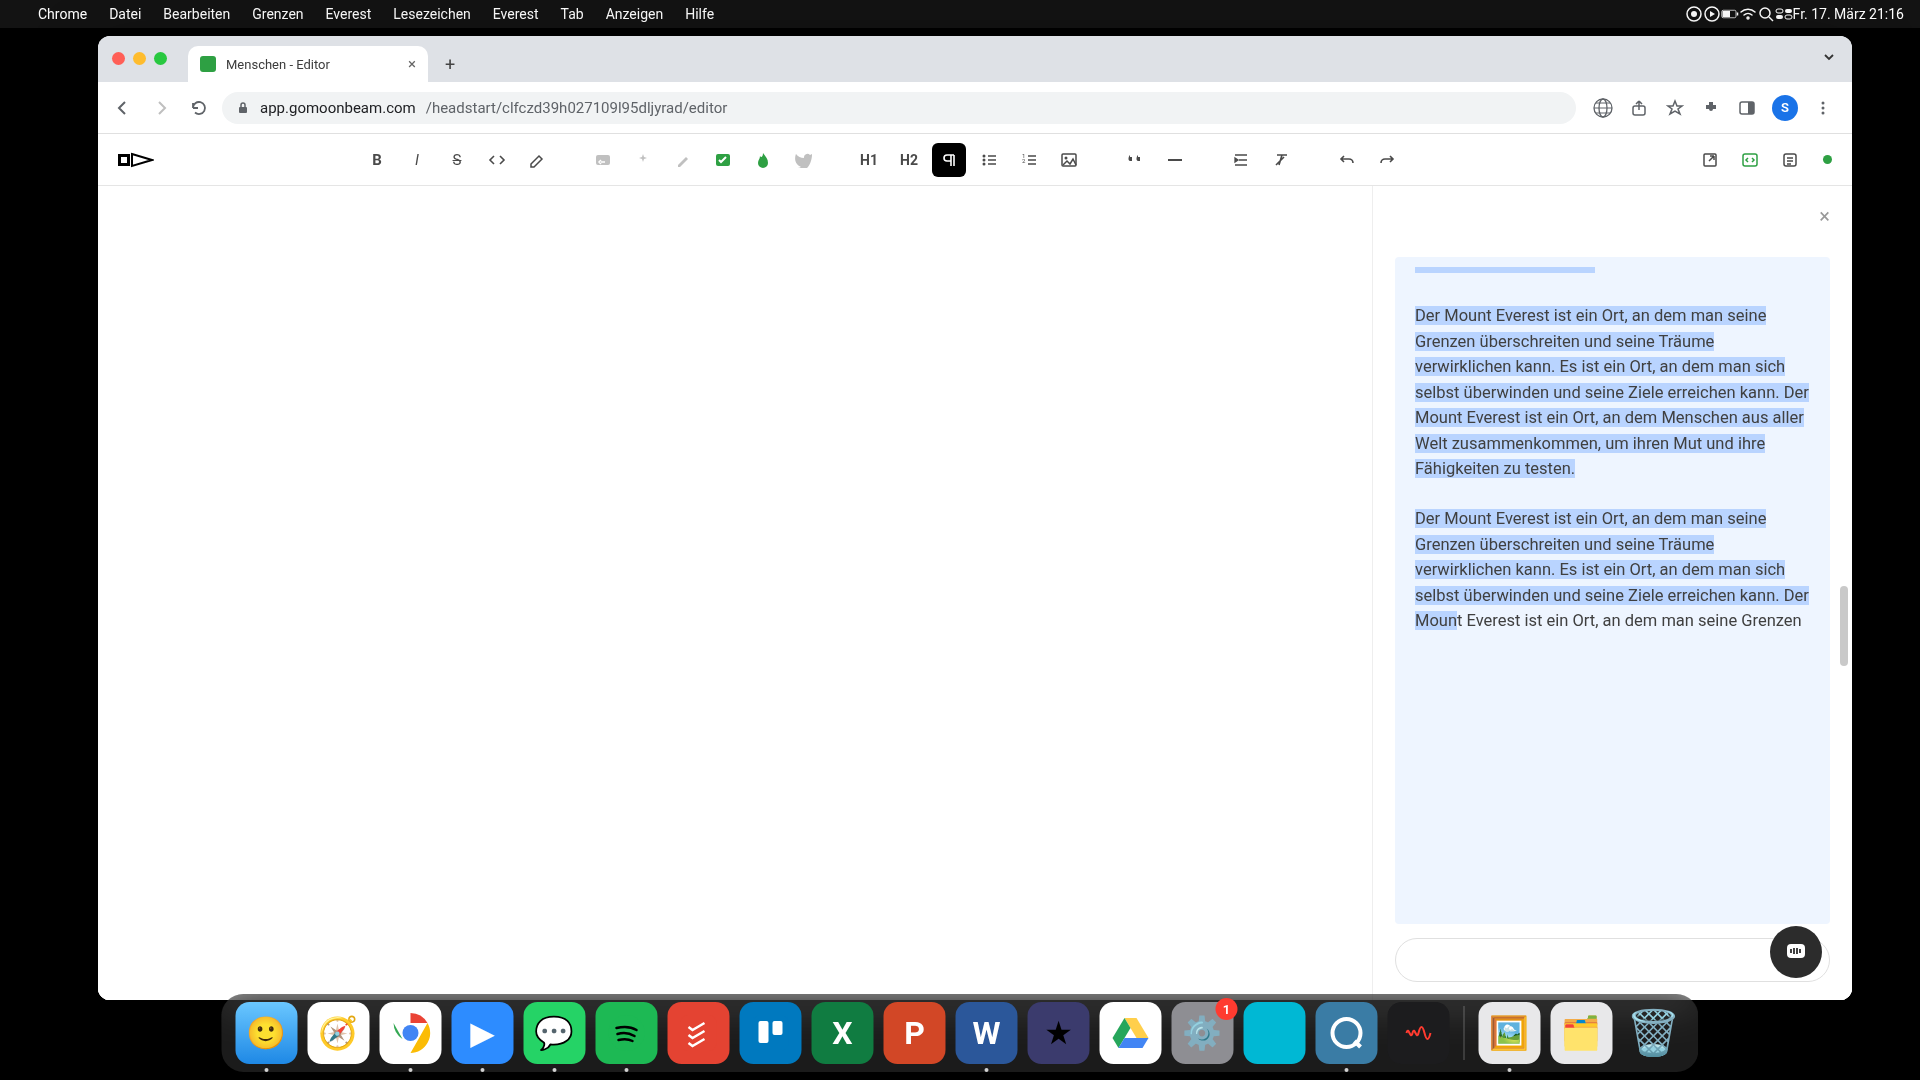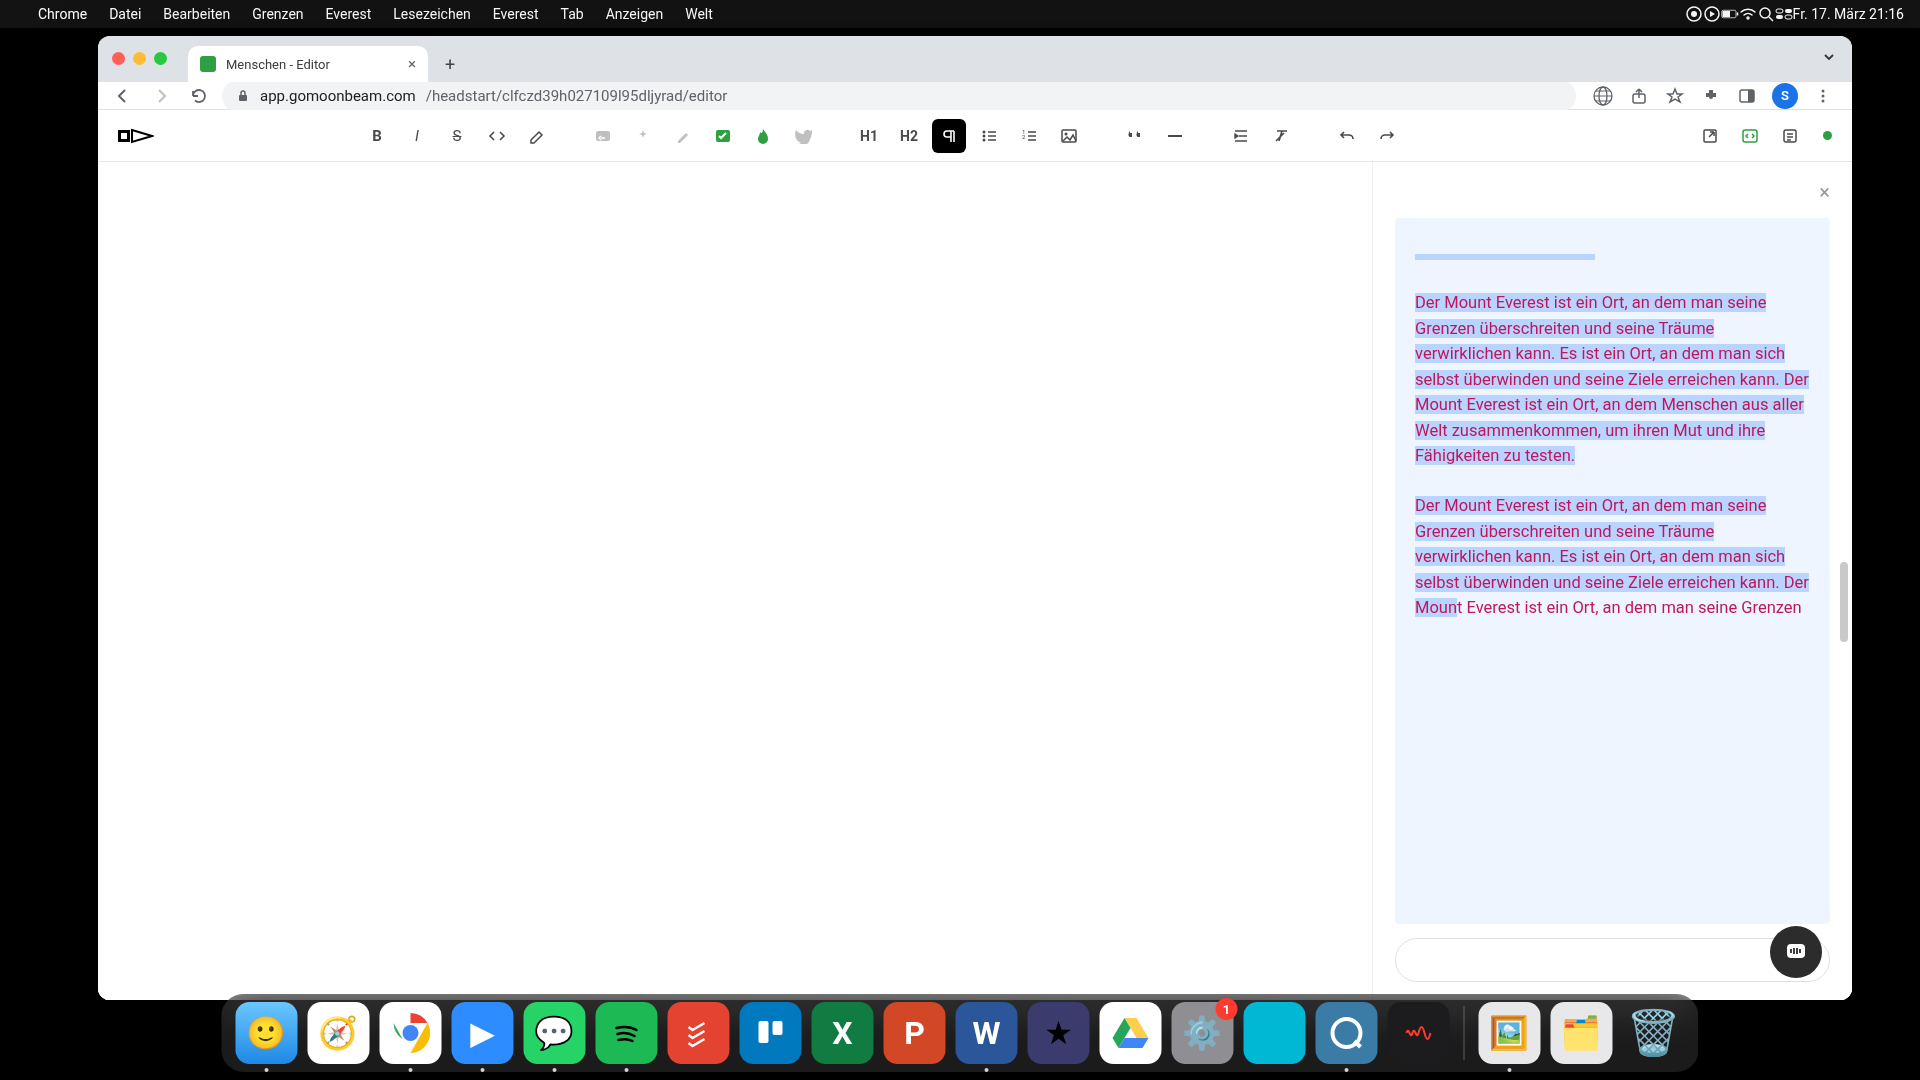--- a/index.html
+++ b/index.html
@@ -21,21 +21,21 @@
 .traffic-lights{display:flex;gap:8px;position:absolute;left:14px;top:16px}
 .tl{width:13px;height:13px;border-radius:50%}
 .tl.red{background:#ff5f57}.tl.yellow{background:#febc2e}.tl.green{background:#28c840}
 .tab{margin-left:78px;height:36px;background:#fff;border-radius:10px 10px 0 0;display:flex;align-items:center;padding:0 12px;gap:10px;min-width:240px;font-size:13px;color:#3c3c3c}
 .tab-favicon{width:16px;height:16px;background:#2ea043;border-radius:3px;display:inline-block}
 .tab-close{margin-left:auto;color:#666;font-size:15px}
 .new-tab{width:28px;height:28px;display:flex;align-items:center;justify-content:center;color:#444;font-size:18px;margin-left:8px;margin-bottom:4px}
 .tabs-caret{position:absolute;right:16px;top:14px;color:#333}
 
 
-.urlbar{height:28px;background:#fff;border-bottom:1px solid #e0e0e0;display:flex;align-items:center;padding:0 10px;gap:8px}
+.urlbar{height:52px;background:#fff;border-bottom:1px solid #e0e0e0;display:flex;align-items:center;padding:0 10px;gap:8px}
 .nav-btn{width:30px;height:30px;display:flex;align-items:center;justify-content:center;color:#5f6368;border-radius:50%}
 .nav-btn.disabled{color:#bfbfbf}
 .address{flex:1;height:32px;background:#f1f3f4;border-radius:16px;display:flex;align-items:center;padding:0 14px;gap:10px;font-size:15px;color:#5f6368}
 .address .domain{color:#202124}
 .ext-icons{display:flex;align-items:center;gap:14px;padding:0 8px}
 .ext-icon{width:22px;height:22px;display:flex;align-items:center;justify-content:center;color:#5f6368}
 .profile-badge{width:26px;height:26px;border-radius:50%;background:#1a73e8;color:#fff;display:flex;align-items:center;justify-content:center;font-size:13px;font-weight:600}
 
 
 .app{flex:1;background:#f5f5f5;position:relative}
@@ -51,21 +51,21 @@
 .tb-sep{width:20px}
 .tb-right{margin-left:auto;display:flex;align-items:center;gap:6px}
 .status-dot{width:9px;height:9px;border-radius:50%;background:#2ea043;margin-left:10px}
 .h-label{font-size:14px;font-weight:700}
 
 
 .editor-body{flex:1;display:flex;background:#f7f7f7;position:relative}
 .canvas{flex:1;background:#fff;margin:0}
 .side-panel{width:480px;background:#fff;border-left:1px solid #eee;position:relative;padding:26px 22px 18px 22px;display:flex;flex-direction:column}
 .panel-close{position:absolute;top:18px;right:22px;color:#999;font-size:20px}
-.panel-content{flex:1;overflow:hidden;background:#eef5ff;border-radius:4px;padding:36px 20px;margin-top:30px;font-size:16.5px;line-height:1.55;color:#be185d}
+.panel-content{flex:1;overflow:hidden;background:#eef5ff;border-radius:4px;padding:10px 20px;margin-top:45px;font-size:16.5px;line-height:1.55;color:#404040}
 .sel{background:#b9d4ff}
 .panel-content p{margin-bottom:24px}
 .panel-scrollbar{position:absolute;right:4px;top:80px;width:8px;height:400px;display:flex;align-items:flex-end}
 .scroll-thumb{width:8px;height:80px;background:#c9c9c9;border-radius:4px;margin-left:auto}
 .panel-input{height:44px;border:1px solid #e0e0e0;border-radius:22px;margin-top:14px;display:flex;align-items:center;padding:0 14px;justify-content:flex-end}
 .send-btn{width:26px;height:26px;border-radius:50%;background:#d0d0d0;display:flex;align-items:center;justify-content:center;color:#fff;font-size:13px}
 
 
 .chat-fab{position:absolute;bottom:22px;right:30px;width:52px;height:52px;border-radius:50%;background:#2c2c2c;display:flex;align-items:center;justify-content:center;color:#fff}
 
@@ -106,21 +106,21 @@
     <span class="apple-logo"></span>
     <span class="app-name">Chrome</span>
     <span>Datei</span>
     <span>Bearbeiten</span>
     <span>Grenzen</span>
     <span>Everest</span>
     <span>Lesezeichen</span>
     <span>Everest</span>
     <span>Tab</span>
     <span>Anzeigen</span>
-    <span>Welt</span>
+    <span>Hilfe</span>
   </div>
   <div class="menubar-right">
     <span class="mb-icon">
         <svg width="16" height="16" viewBox="0 0 16 16">
           <circle cx="8" cy="8" r="7" fill="none" stroke="#fff" stroke-width="1.5"></circle>
           <circle cx="8" cy="8" r="3" fill="#fff"></circle>
         </svg>
       </span>
     <span class="mb-icon">
         <svg width="16" height="16" viewBox="0 0 16 16">

